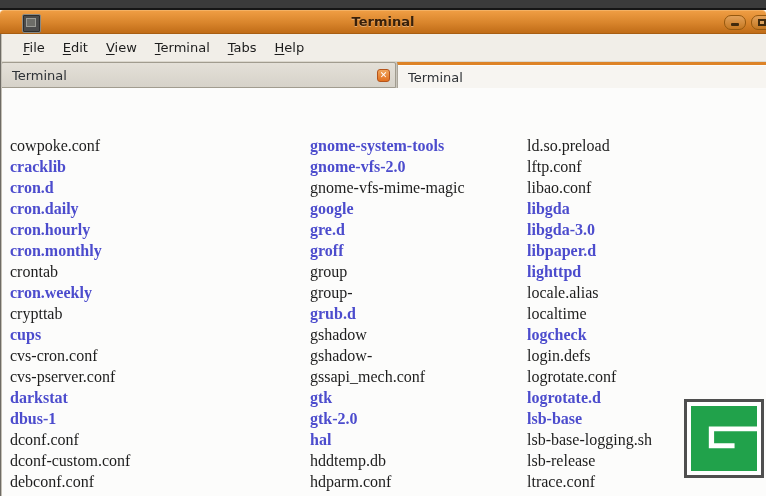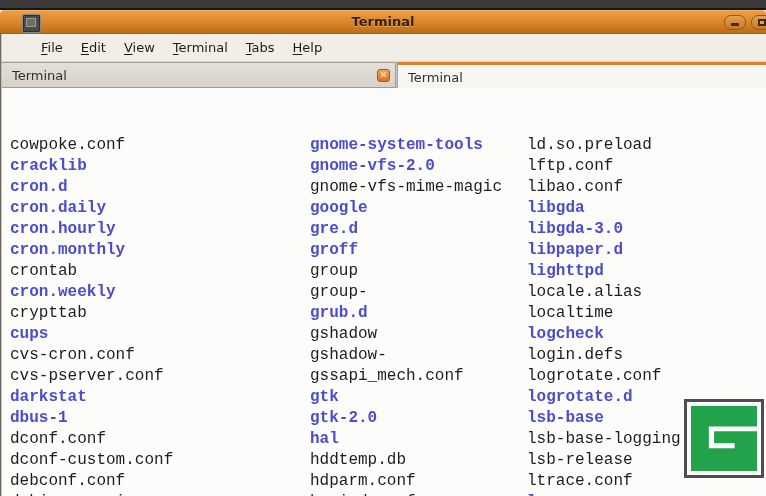--- a/index.html
+++ b/index.html
@@ -47,21 +47,21 @@
     position:absolute;left:6px;bottom:3px;width:8px;height:3px;background:#402a0d;border-radius:1px;
   }
   .win-btn .square{
     position:absolute;left:6px;top:3px;width:8px;height:7px;
     border:2px solid #402a0d;box-sizing:border-box;background:#d9a05c;
   }
   
   .menubar{
     position:absolute;left:0;top:34px;width:766px;height:28px;
     background:#f1eee8;border-bottom:1px solid #dbd7cd;box-sizing:border-box;
-    display:flex;align-items:center;padding-left:32px;
+    display:flex;align-items:center;padding-left:14px;
   }
   .menu-item{
     font-size:13px;color:#1c1c1c;padding:3px 9px;cursor:default;
   }
   .menu-item u{text-decoration:underline;text-underline-offset:2px;}
   
   .tabbar{
     position:absolute;left:0;top:62px;width:766px;height:26px;
     background:#c9c5bc;
   }
@@ -86,21 +86,21 @@
     position:absolute;right:5px;top:6px;width:13px;height:13px;
     border-radius:3px;background:linear-gradient(#f0a55c,#e2701f);
     border:1px solid #b5541a;box-sizing:border-box;
     color:#fff;font-size:9px;line-height:11px;text-align:center;
     font-weight:bold;cursor:default;
   }
   
   .terminal{
     position:absolute;left:0;top:88px;width:766px;height:408px;
     background:#fcfcfb;
-    font-family:Liberation Mono, monospace;
+    font-family:Liberation Serif, serif;
     font-size:16px;line-height:21px;
     padding:5px 0 0 10px;box-sizing:border-box;
     white-space:pre;
   }
   .file-grid{
     display:grid;grid-template-columns:300px 217px auto;grid-auto-rows:21px;
   }
   .entry{color:var(--file-text,#1d1d1d);}
   .entry.dir{color:var(--dir-blue,#4c4ccd);font-weight:bold;}
   

